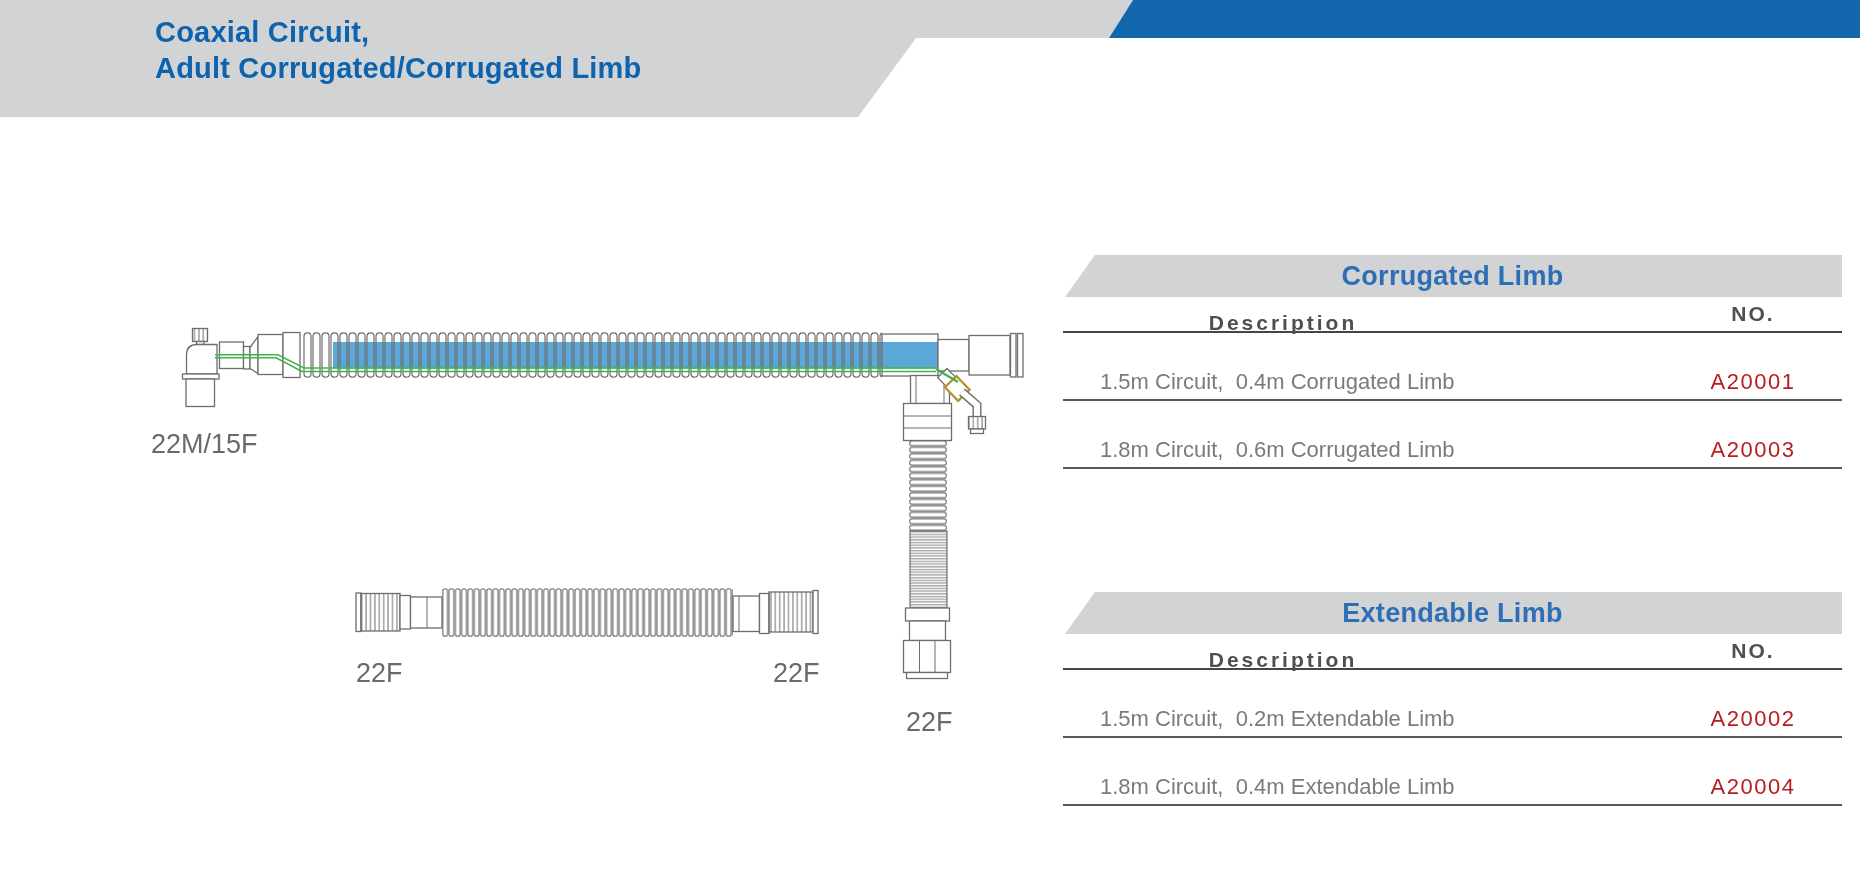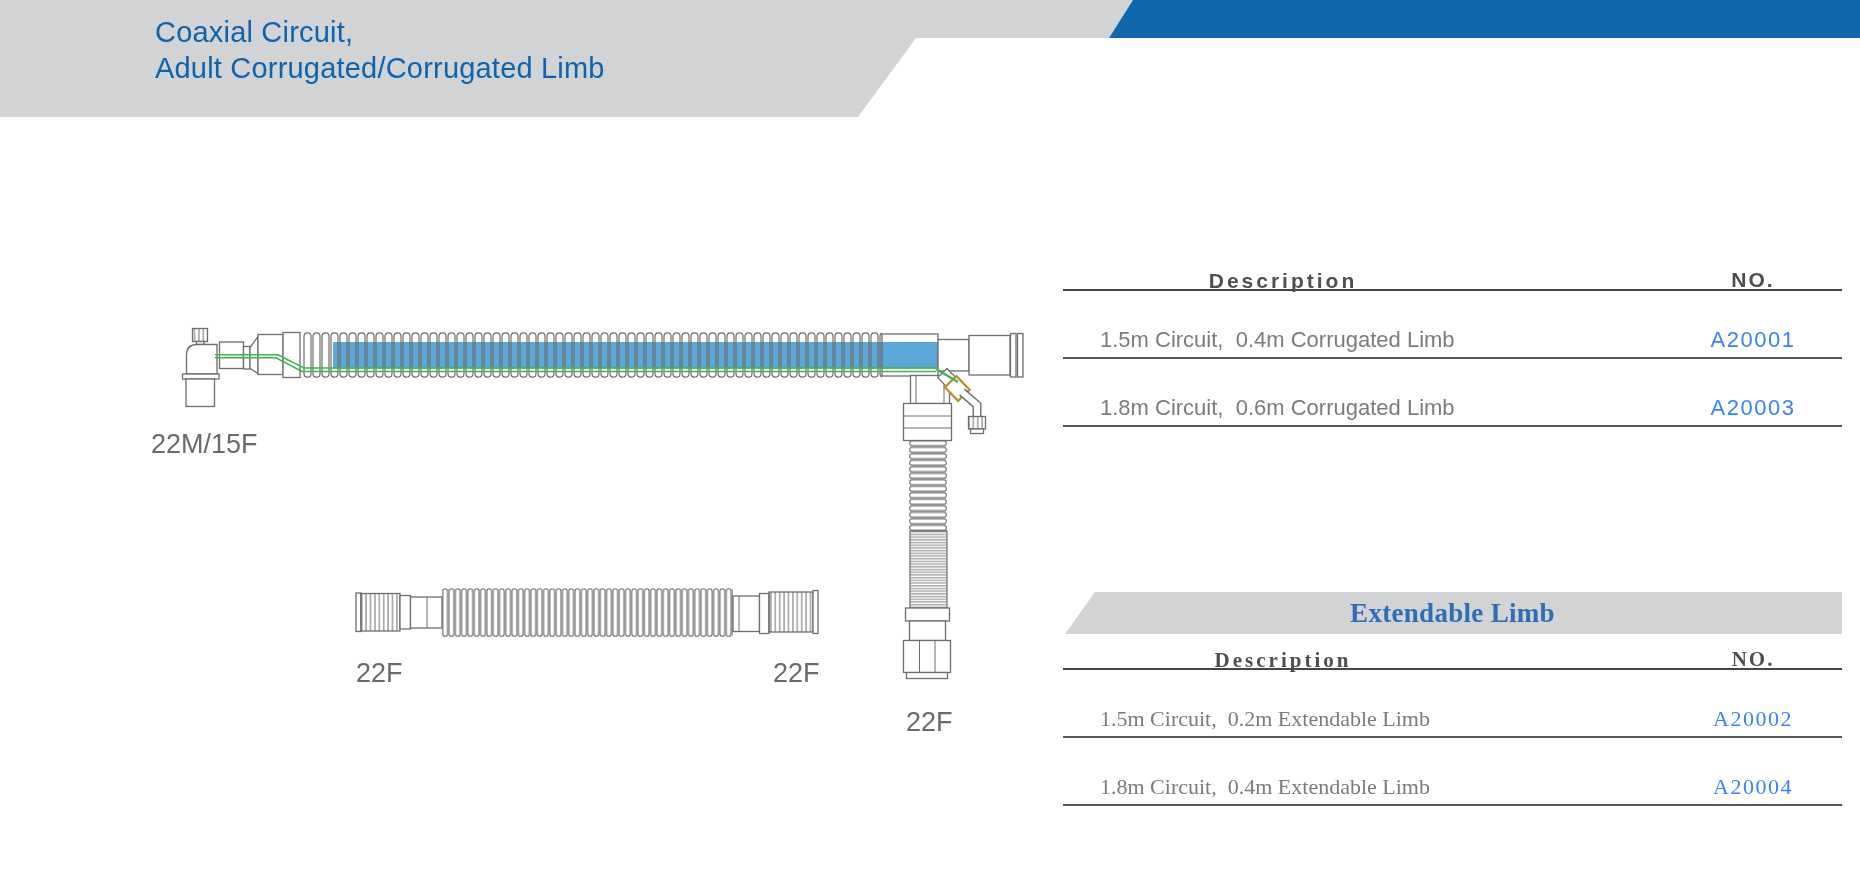--- a/index.html
+++ b/index.html
@@ -11,47 +11,47 @@
   .hdr-gray{
     position:absolute;left:0;top:0;width:1140px;height:117px;background:#d2d3d5;
     clip-path:polygon(0 0,1133px 0,1109px 38px,916px 38px,858px 117px,0 117px);
   }
   .hdr-blue{
     position:absolute;left:0;top:0;width:1860px;height:38px;background:#1166ac;
     clip-path:polygon(1133px 0,1860px 0,1860px 38px,1109px 38px);
   }
   .page-title{
     position:absolute;left:155px;top:14px;
-    font-size:29px;line-height:36px;font-weight:400;color:#0e63ae;letter-spacing:0.2px;
+    font-size:29px;line-height:36px;font-weight:700;color:#0e63ae;letter-spacing:0.2px;
   }
   
   .ptable{position:absolute;left:1063px;width:779px;}
   .ptable.t1{top:255px;}
-  .ptable.t2{top:592px;font-family:Liberation Serif, serif;}
+  .ptable.t2{top:592px;}
   .ptable .band{
     height:42px;background:#d2d3d5;display:flex;align-items:center;justify-content:center;
     clip-path:polygon(32px 0,100% 0,100% 100%,2px 100%);
   }
   .ptable .band .btitle{font-size:27px;font-weight:700;color:#2e6eb6;letter-spacing:0.3px;}
   .ptable .cols{position:relative;height:34px;border-bottom:2px solid #454545;}
   .ptable .cols .c-desc{
     position:absolute;left:0;width:440px;text-align:center;line-height:34px;
     font-size:21px;font-weight:700;color:#4f4f4f;letter-spacing:3px;margin-top:9px;
   }
   .ptable .cols .c-no{
     position:absolute;left:620px;width:140px;text-align:center;line-height:34px;
-    font-size:21px;font-weight:700;color:#4f4f4f;letter-spacing:2px;margin-top:8px;
+    font-size:21px;font-weight:700;color:#4f4f4f;letter-spacing:2px;
   }
   .ptable .row{position:relative;height:34px;border-bottom:2px solid #575757;margin-top:32px;}
   .ptable .row .r-desc{
     position:absolute;left:37px;top:0;line-height:33px;font-size:22px;color:#7b7b7b;white-space:pre;
   }
   .ptable .row .r-no{
     position:absolute;left:620px;width:140px;text-align:center;line-height:33px;
-    font-size:22px;color:#3b82f6;letter-spacing:1.5px;
+    font-size:22px;color:#b91c1c;letter-spacing:1.5px;
   }
   
   .dlabel{position:absolute;font-size:27px;color:#6a6a6a;}
   #svg-draw{position:absolute;left:0;top:0;}
 </style>
 </head>
 <body>
 
 <div class="hdr-gray"></div>
 <div class="hdr-blue"></div>
@@ -160,20 +160,23 @@
     </g>
   </g>
 </svg>
 
 <div class="dlabel" style="left:151px;top:429px;">22M/15F</div>
 <div class="dlabel" style="left:906px;top:707px;">22F</div>
 <div class="dlabel" style="left:356px;top:658px;">22F</div>
 <div class="dlabel" style="left:773px;top:658px;">22F</div>
 
 <div class="ptable t1">
+  <div class="band">
+    <span class="btitle">Corrugated Limb</span>
+  </div>
   <div class="cols">
     <span class="c-desc">Description</span>
     <span class="c-no">NO.</span>
   </div>
   <div class="row">
     <span class="r-desc">1.5m Circuit,  0.4m Corrugated Limb</span>
     <span class="r-no">A20001</span>
   </div>
   <div class="row">
     <span class="r-desc">1.8m Circuit,  0.6m Corrugated Limb</span>

